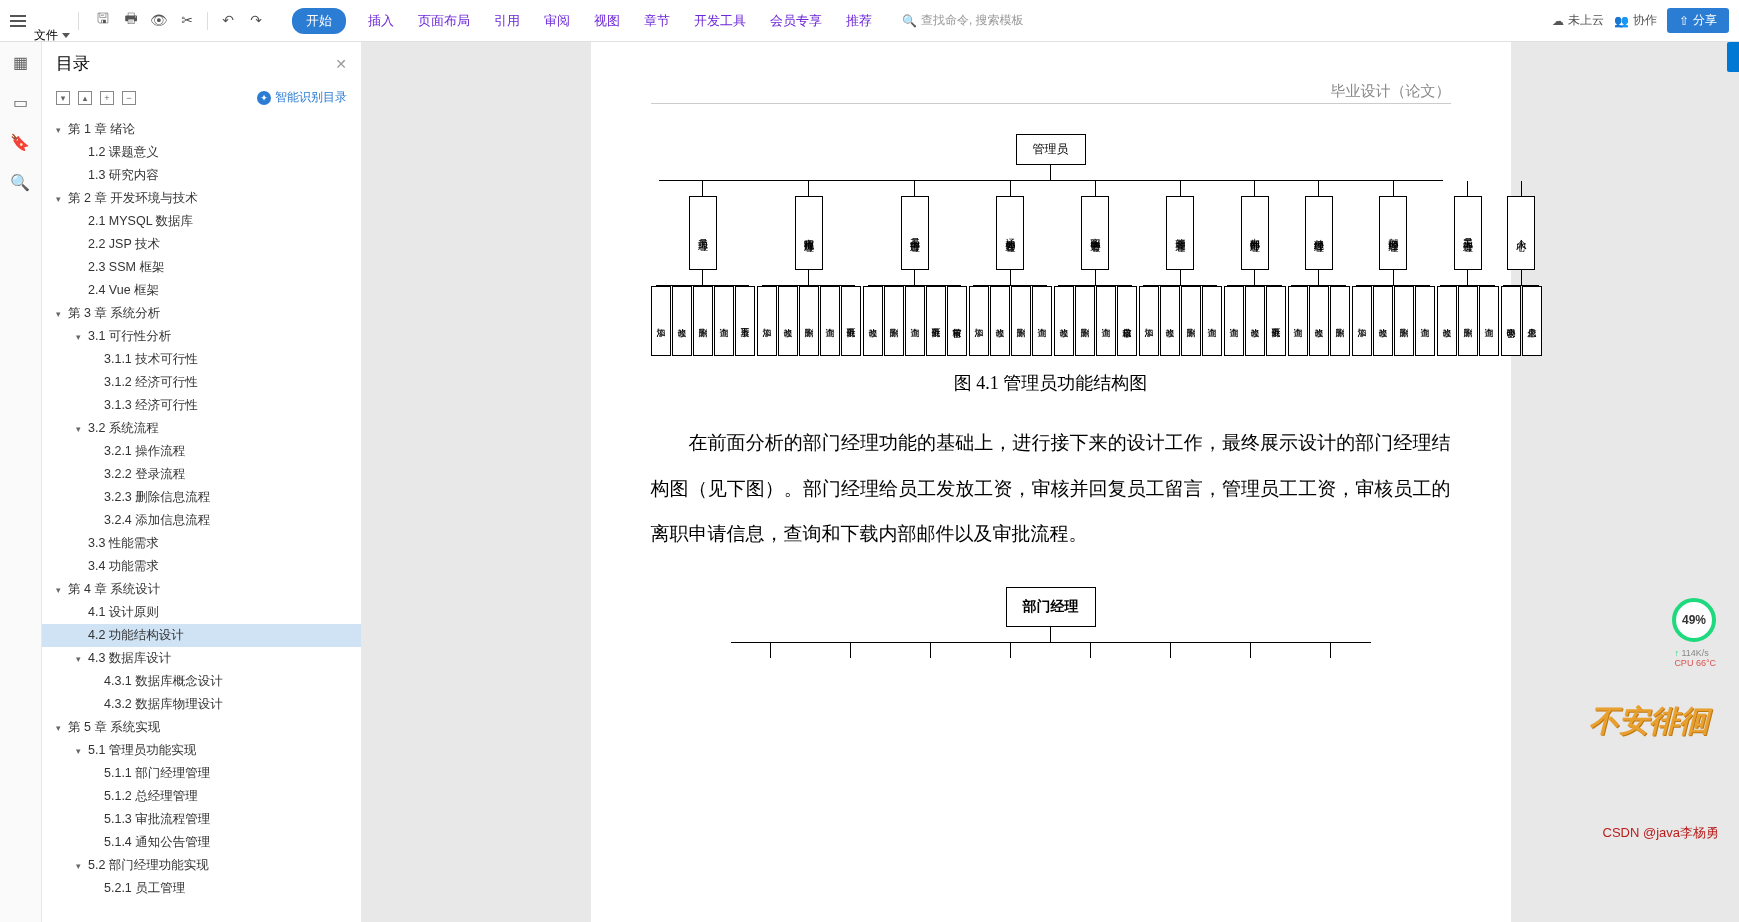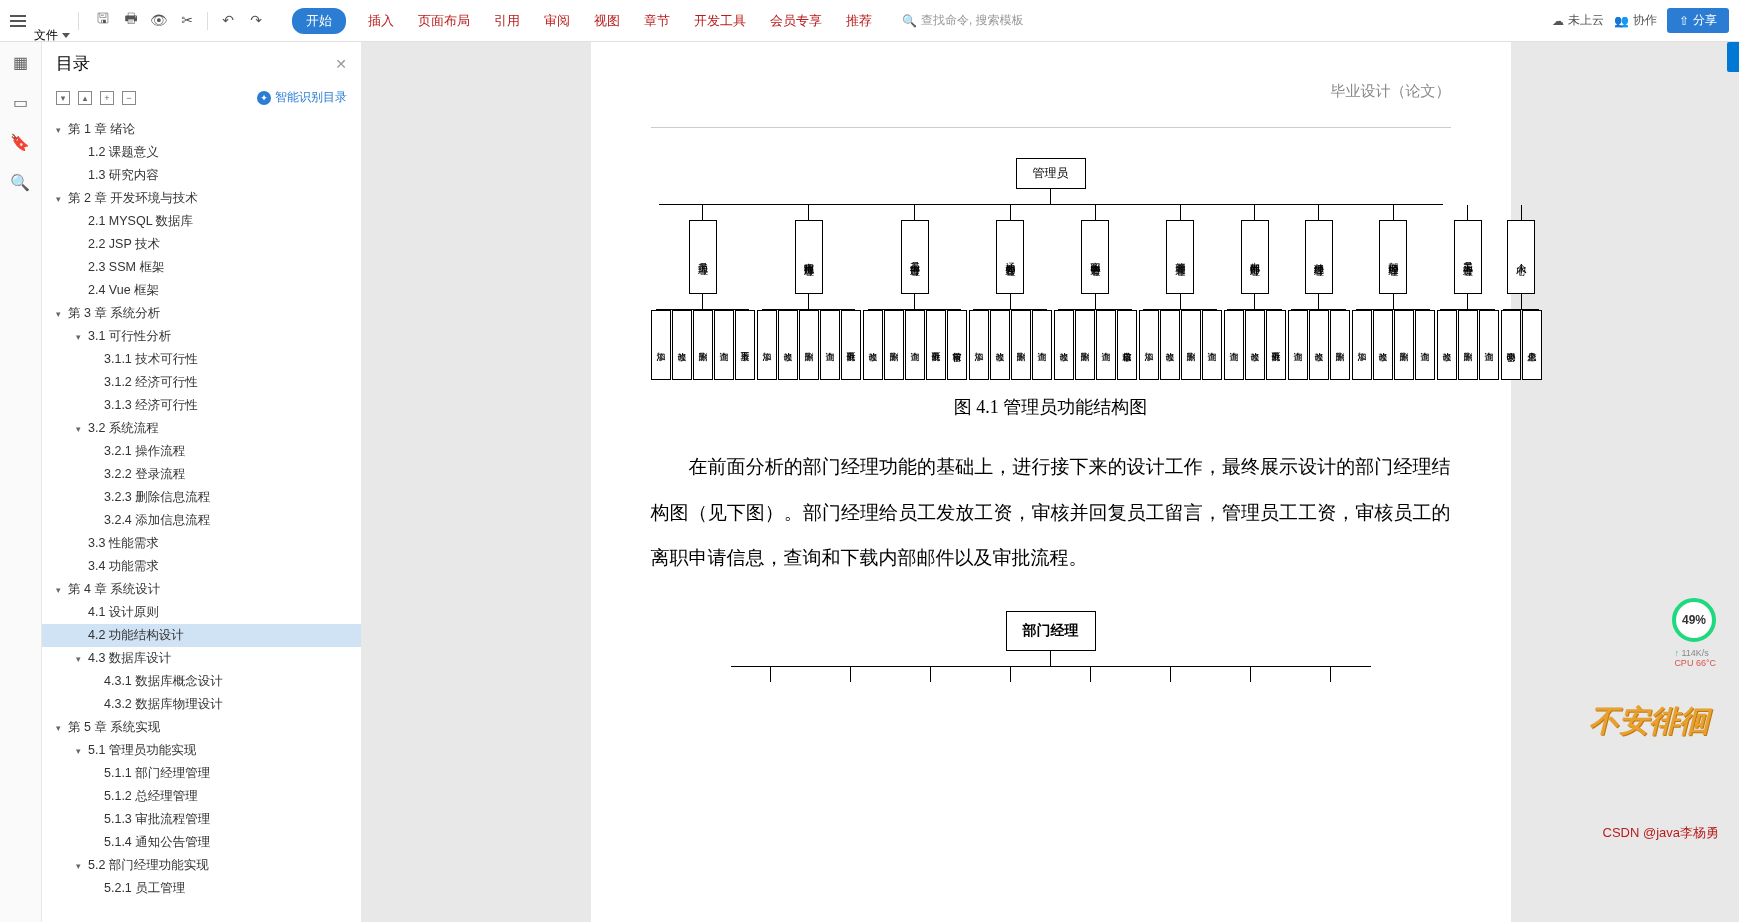--- a/index.html
+++ b/index.html
@@ -8,21 +8,21 @@
 .toolbar { height: 42px; background: #fff; border-bottom: 1px solid #e0e0e0; display: flex; align-items: center; padding: 0 10px; gap: 8px; }
 .toolbar-left { display: flex; align-items: center; gap: 8px; }
 .hamburger { width: 16px; height: 12px; display: flex; flex-direction: column; justify-content: space-between; cursor: pointer; }
 .hamburger span { height: 2px; background: #555; }
 .file-btn { display: flex; align-items: center; gap: 4px; font-size: 12px; cursor: pointer; margin-top: 30px; }
 .chevron-down { width: 0; height: 0; border-left: 4px solid transparent; border-right: 4px solid transparent; border-top: 5px solid #555; }
 .toolbar-icons { display: flex; gap: 12px; margin-left: 8px; }
 .tb-icon { width: 16px; height: 16px; display: flex; align-items: center; justify-content: center; color: #555; cursor: pointer; font-size: 14px; }
 .divider { width: 1px; height: 18px; background: #ddd; }
 .tabs { display: flex; gap: 20px; margin-left: 20px; }
-.tab { font-size: 13px; color: #b91c1c; cursor: pointer; padding: 4px 2px; }
+.tab { font-size: 13px; color: #6d28d9; cursor: pointer; padding: 4px 2px; }
 .tab.active { background: #2b7cd3; color: #fff; border-radius: 12px; padding: 4px 14px; }
 .search-box { display: flex; align-items: center; margin-left: 20px; color: #999; font-size: 12px; }
 .search-icon { margin-right: 4px; }
 .toolbar-right { margin-left: auto; display: flex; align-items: center; gap: 10px; font-size: 12px; color: #555; }
 .cloud-btn, .collab-btn { display: flex; align-items: center; gap: 4px; cursor: pointer; }
 .share-btn { background: #2b7cd3; color: #fff; padding: 4px 12px; border-radius: 3px; cursor: pointer; display: flex; align-items: center; gap: 4px; }
 
 .main { display: flex; height: 880px; }
 .left-rail { width: 42px; background: #fafafa; border-right: 1px solid #e8e8e8; display: flex; flex-direction: column; align-items: center; padding-top: 10px; gap: 20px; }
 .rail-icon { width: 20px; height: 20px; cursor: pointer; color: #666; display: flex; align-items: center; justify-content: center; }
@@ -40,21 +40,21 @@
 .toc { flex: 1; overflow-y: auto; padding: 4px 0; font-size: 12.5px; }
 .toc-item { padding: 3px 8px 3px 14px; cursor: pointer; display: flex; align-items: center; white-space: nowrap; color: #333; }
 .toc-item.active { background: #d0e3f5; }
 .toc-chevron { width: 10px; font-size: 9px; color: #666; margin-right: 2px; }
 .toc-l1 { padding-left: 14px; }
 .toc-l2 { padding-left: 34px; }
 .toc-l3 { padding-left: 50px; }
 
 .doc-area { flex: 1; background: #e8e8e8; overflow: auto; position: relative; padding: 0 40px; }
 .page { width: 920px; margin: 0 auto; background: #fff; min-height: 1000px; padding: 40px 60px; position: relative; }
-.page-header { text-align: right; color: #888; font-size: 15px; padding-bottom: 26px; border-bottom: 1px solid #ccc; margin-bottom: 30px; font-family: "SimSun", serif; }
+.page-header { text-align: right; color: #888; font-size: 15px; padding-bottom: 2px; border-bottom: 1px solid #ccc; margin-bottom: 30px; font-family: "SimSun", serif; }
 .doc-text { font-family: "SimSun", serif; font-size: 19px; line-height: 2.4; text-align: justify; }
 .doc-text.indent { text-indent: 2em; }
 .fig-caption { text-align: center; font-family: "SimSun", serif; font-size: 18px; margin: 15px 0 25px; }
 
 .org-chart { margin: 20px 0 10px; }
 .org-root { width: 70px; margin: 0 auto; border: 1px solid #000; text-align: center; font-size: 12px; padding: 6px 4px; font-family: "SimSun", serif; background: #fff; }
 .org-line-v { width: 1px; height: 15px; background: #000; margin: 0 auto; }
 .org-line-h { height: 1px; background: #000; }
 .org-mid-box { border: 1px solid #000; width: 28px; font-size: 10px; padding: 4px 2px; text-align: center; font-family: "SimSun", serif; background: #fff; writing-mode: vertical-rl; height: 74px; display: flex; align-items: center; justify-content: center; letter-spacing: 1px; }
 .org-leaf-row { display: flex; gap: 1px; }

